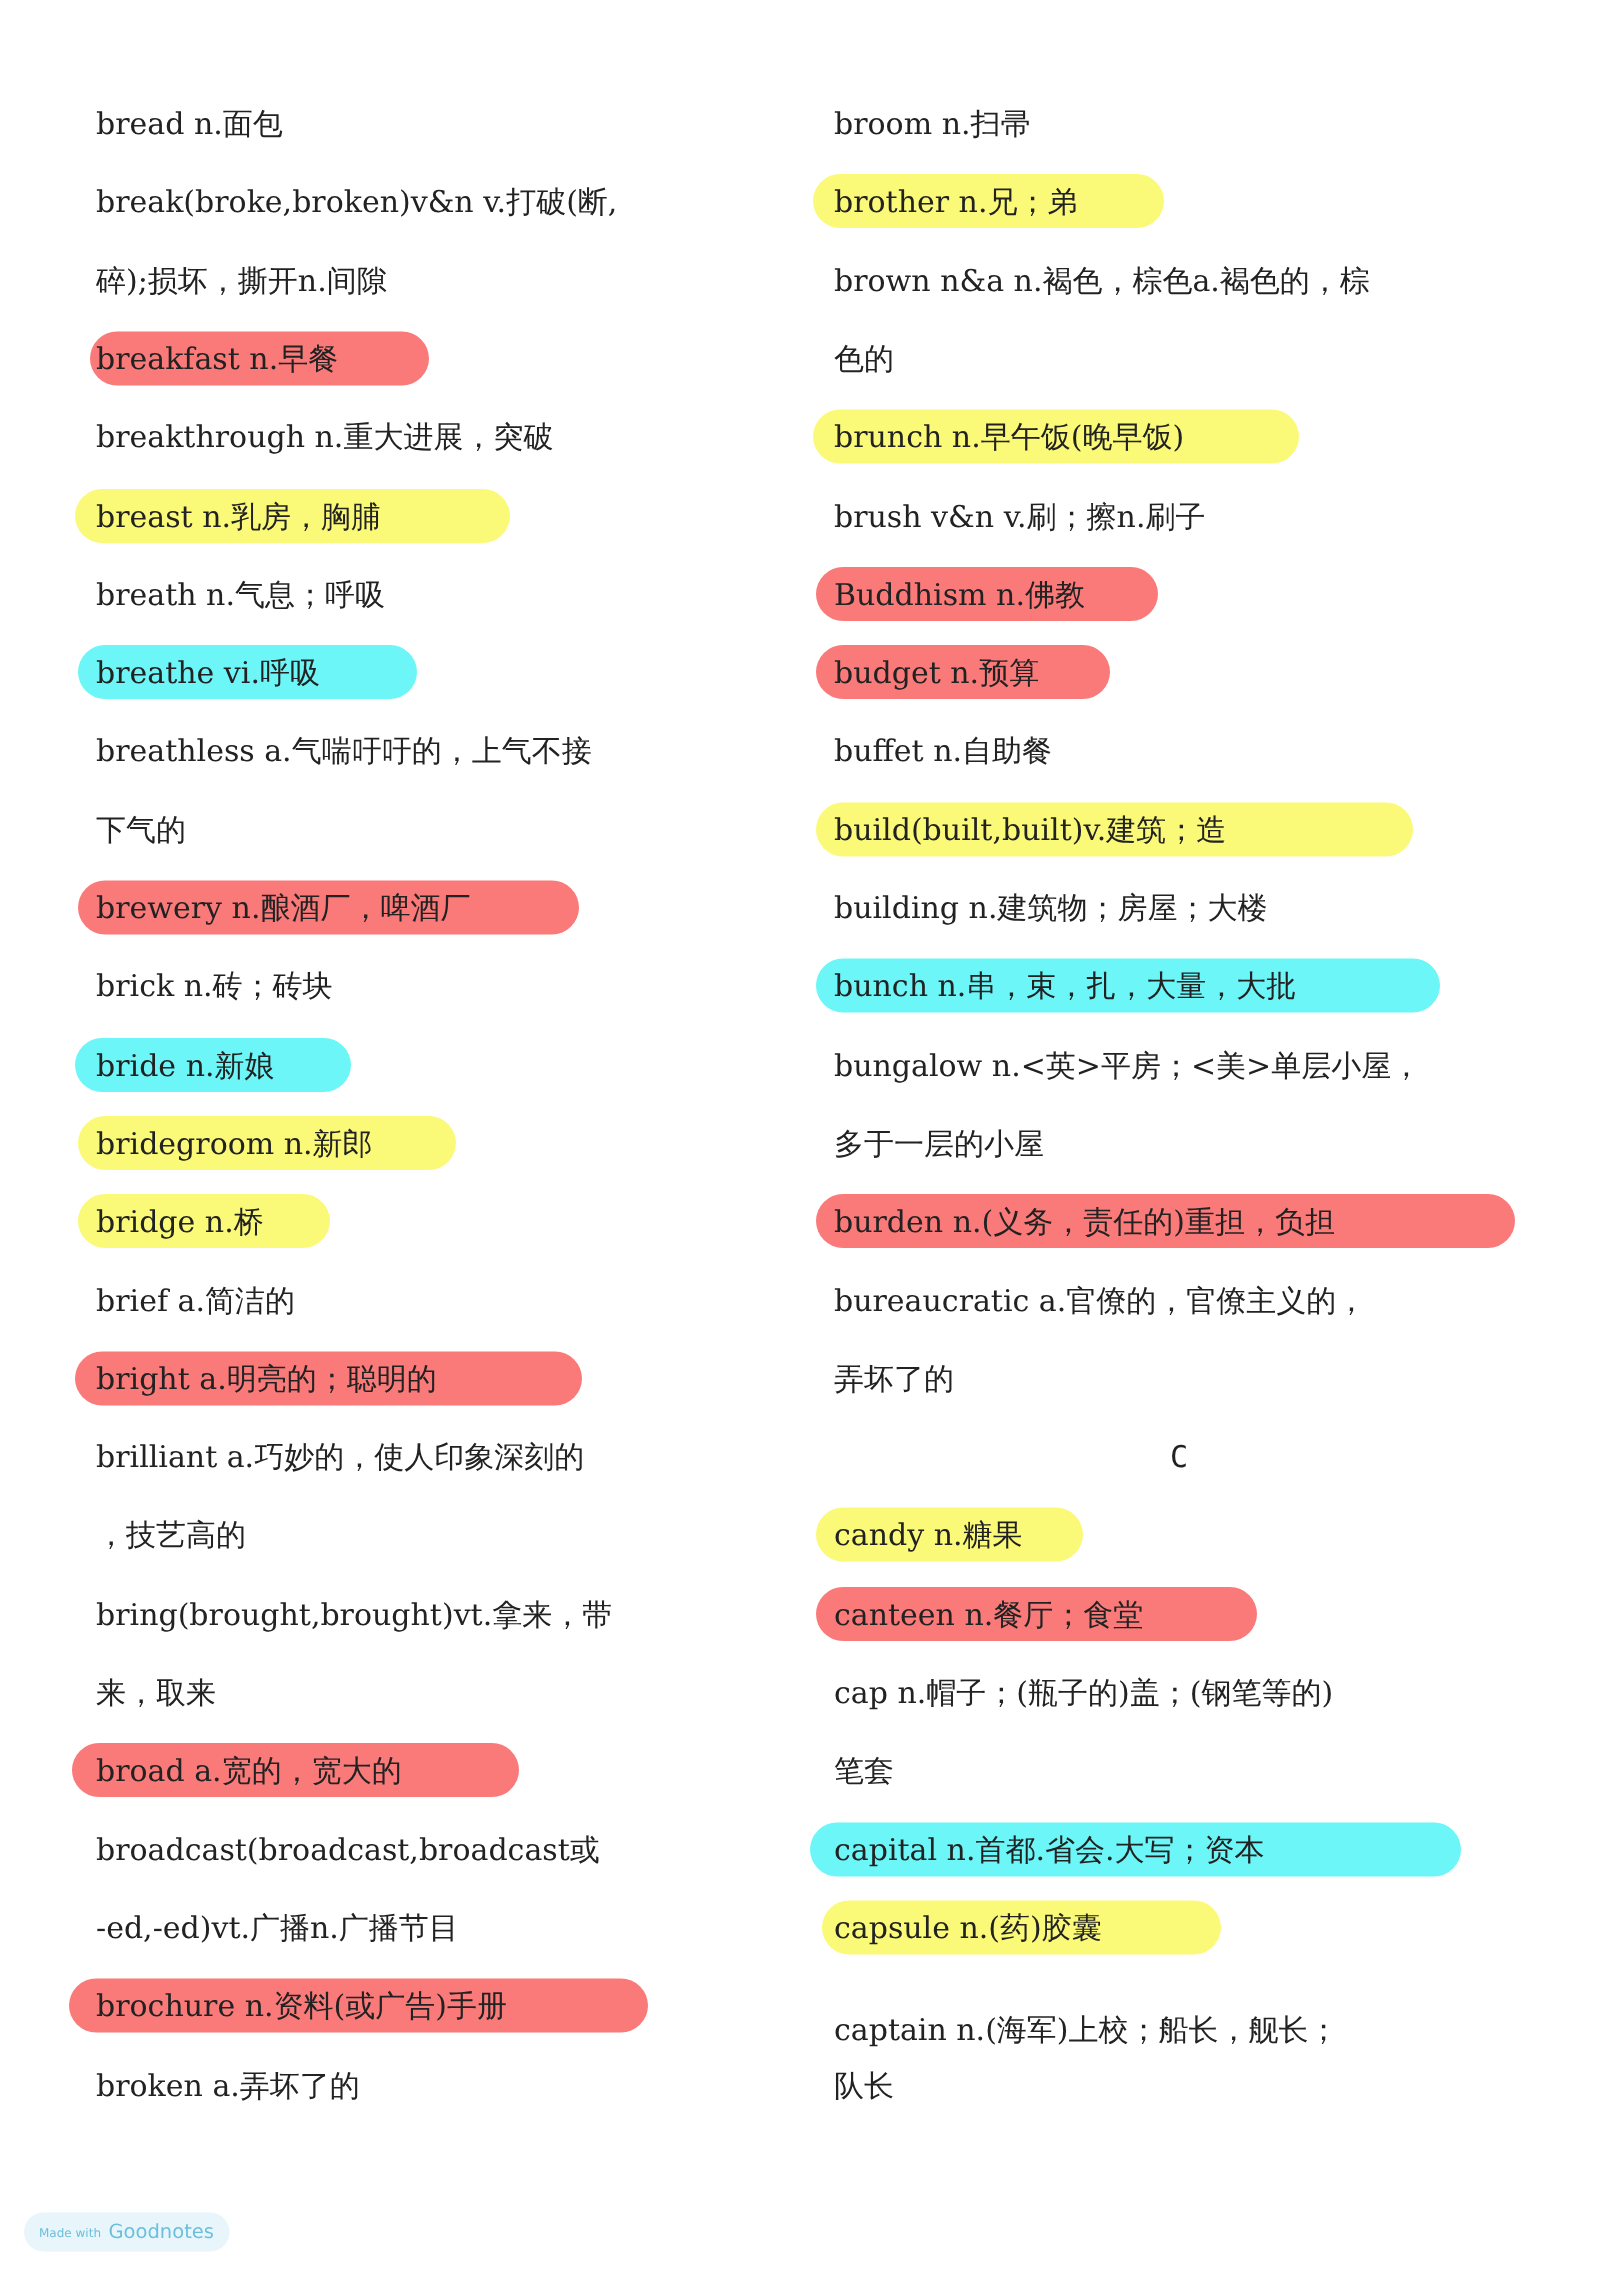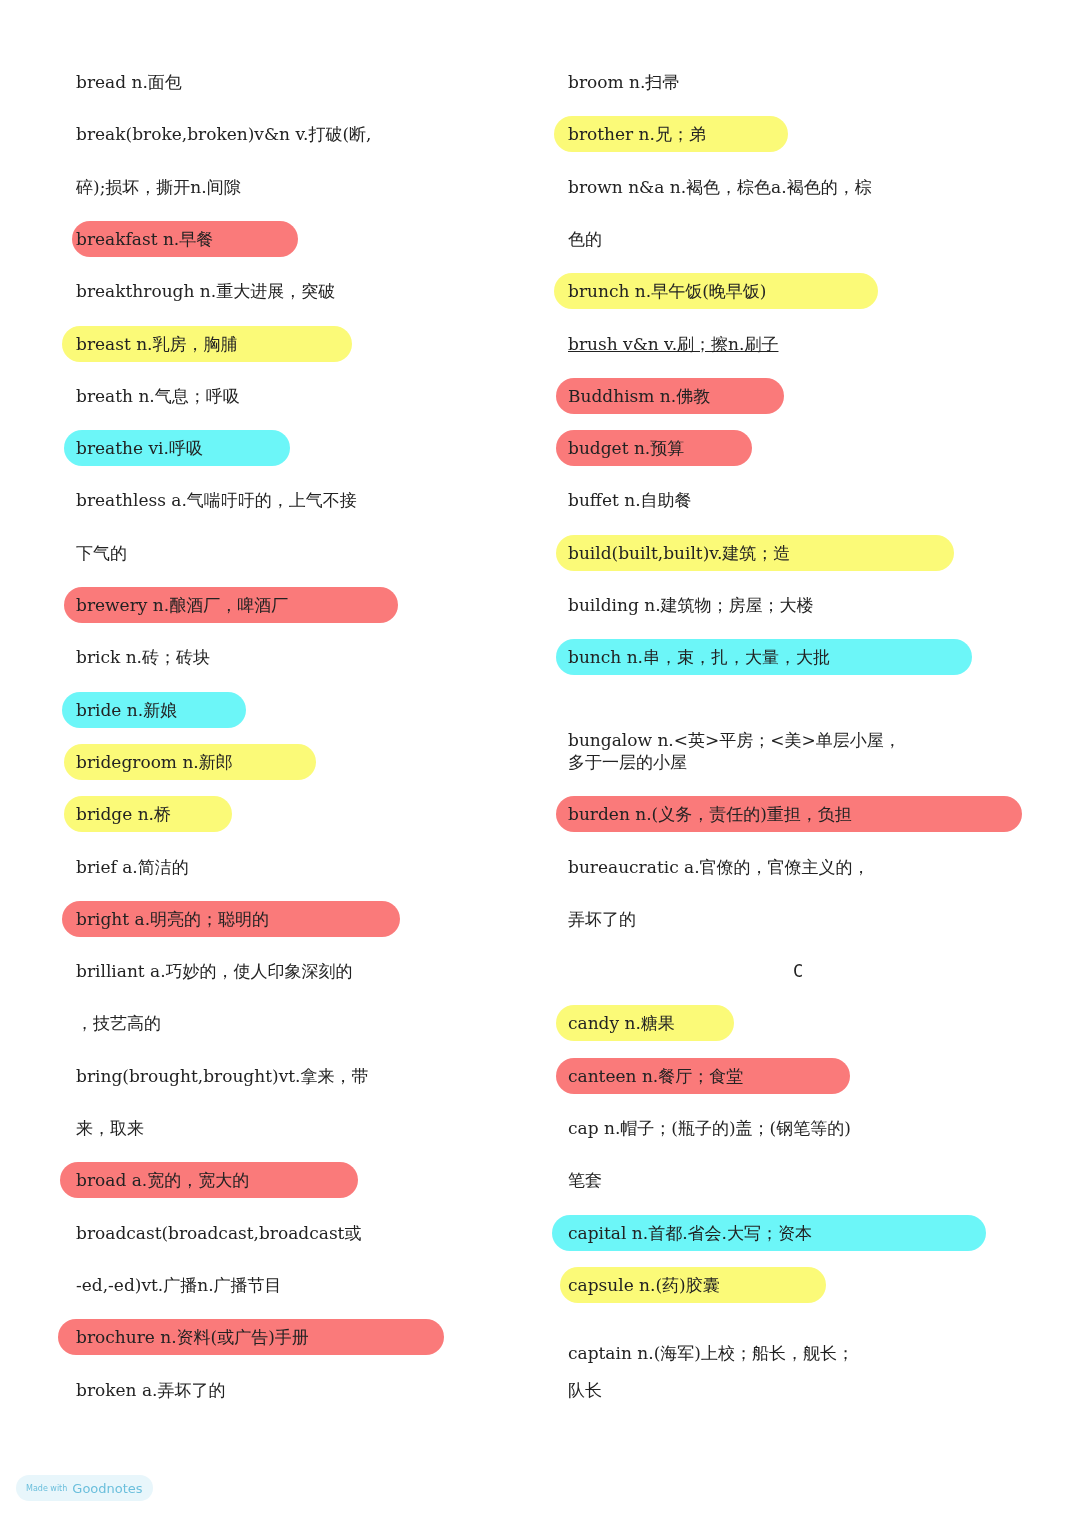--- a/index.html
+++ b/index.html
@@ -1,22 +1,22 @@
 <!DOCTYPE html>
 <html><head>
 <meta charset="utf-8">
 <style>
   html, body { margin: 0; padding: 0; background: #ffffff; }
   body { width: 1080px; height: 1515px; position: relative; overflow: hidden;
          font-family: "DejaVu Serif", "Liberation Serif", serif; color: #222; }
   .col { position: absolute; top: 0; }
   .col-left { left: 64px; width: 470px; }
   .col-right { left: 556px; width: 480px; }
-  .line { position: absolute; left: 12px; height: 36px; line-height: 36px;
-          font-size: 17px; white-space: nowrap; }
+  .line { position: absolute; left: 0; height: 36px; line-height: 36px;
+          font-size: 20px; white-space: nowrap; }
   .line .t { position: relative; z-index: 1; }
   .hl { position: absolute; top: 0; height: 36px; border-radius: 18px; z-index: 0; }
   .hl-red { background: #fa7a7a; }
   .hl-yellow { background: #fbfa78; }
   .hl-cyan { background: #6cf6f8; }
   .section-letter { text-align: center; font-family: "DejaVu Sans Mono", monospace; }
   .badge { position: absolute; left: 16px; top: 1475px; height: 26px; padding: 0 10px;
            border-radius: 13px; background: #e8f6fb; display: flex; align-items: center;
            gap: 5px; font-family: "DejaVu Sans", sans-serif; color: #6bbfdc; }
   .badge .small { font-size: 8px; }
@@ -52,28 +52,28 @@
     <div class="line" style="top: 1266.9px;"><span class="t">-ed,-ed)vt.广播n.广播节目</span></div>
     <div class="line" style="top: 1319.2px;"><span class="hl hl-red" style="left: -18px; width: 386px;"></span><span class="t">brochure n.资料(或广告)手册</span></div>
     <div class="line" style="top: 1371.5px;"><span class="t">broken a.弄坏了的</span></div>
   </div>
 <div class="col col-right" id="col-right">
     <div class="line" style="top: 64px;"><span class="t">broom n.扫帚</span></div>
     <div class="line" style="top: 116.3px;"><span class="hl hl-yellow" style="left: -14px; width: 234px;"></span><span class="t">brother n.兄；弟</span></div>
     <div class="line" style="top: 168.6px;"><span class="t">brown n&amp;a n.褐色，棕色a.褐色的，棕</span></div>
     <div class="line" style="top: 220.9px;"><span class="t">色的</span></div>
     <div class="line" style="top: 273.2px;"><span class="hl hl-yellow" style="left: -14px; width: 324px;"></span><span class="t">brunch n.早午饭(晚早饭)</span></div>
-    <div class="line" style="top: 325.5px; text-decoration: underline;"><span class="t">brush v&amp;n v.刷；擦n.刷子</span></div>
+    <div class="line" style="top: 325.5px;"><span class="t">brush v&amp;n v.刷；擦n.刷子</span></div>
     <div class="line" style="top: 377.8px;"><span class="hl hl-red" style="left: -12px; width: 228px;"></span><span class="t">Buddhism n.佛教</span></div>
     <div class="line" style="top: 430.1px;"><span class="hl hl-red" style="left: -12px; width: 196px;"></span><span class="t">budget n.预算</span></div>
     <div class="line" style="top: 482.4px;"><span class="t">buffet n.自助餐</span></div>
     <div class="line" style="top: 534.7px;"><span class="hl hl-yellow" style="left: -12px; width: 398px;"></span><span class="t">build(built,built)v.建筑；造</span></div>
     <div class="line" style="top: 587px;"><span class="t">building n.建筑物；房屋；大楼</span></div>
     <div class="line" style="top: 639.3px;"><span class="hl hl-cyan" style="left: -12px; width: 416px;"></span><span class="t">bunch n.串，束，扎，大量，大批</span></div>
-    <div class="line" style="top: 691.6px; margin-top: 30px;"><span class="t">bungalow n.&lt;英&gt;平房；&lt;美&gt;单层小屋，</span></div>
+    <div class="line" style="top: 691.6px;"><span class="t">bungalow n.&lt;英&gt;平房；&lt;美&gt;单层小屋，</span></div>
     <div class="line" style="top: 743.9px;"><span class="t">多于一层的小屋</span></div>
     <div class="line" style="top: 796.2px;"><span class="hl hl-red" style="left: -12px; width: 466px;"></span><span class="t">burden n.(义务，责任的)重担，负担</span></div>
     <div class="line" style="top: 848.5px;"><span class="t">bureaucratic a.官僚的，官僚主义的，</span></div>
     <div class="line" style="top: 900.8px;"><span class="t">弄坏了的</span></div>
     <div class="line section-letter" style="top: 953.1px; width: 460px;"><span class="t">C</span></div>
     <div class="line" style="top: 1005.4px;"><span class="hl hl-yellow" style="left: -12px; width: 178px;"></span><span class="t">candy n.糖果</span></div>
     <div class="line" style="top: 1057.7px;"><span class="hl hl-red" style="left: -12px; width: 294px;"></span><span class="t">canteen n.餐厅；食堂</span></div>
     <div class="line" style="top: 1110px;"><span class="t">cap n.帽子；(瓶子的)盖；(钢笔等的)</span></div>
     <div class="line" style="top: 1162.3px;"><span class="t">笔套</span></div>
     <div class="line" style="top: 1214.6px;"><span class="hl hl-cyan" style="left: -16px; width: 434px;"></span><span class="t">capital n.首都.省会.大写；资本</span></div>

